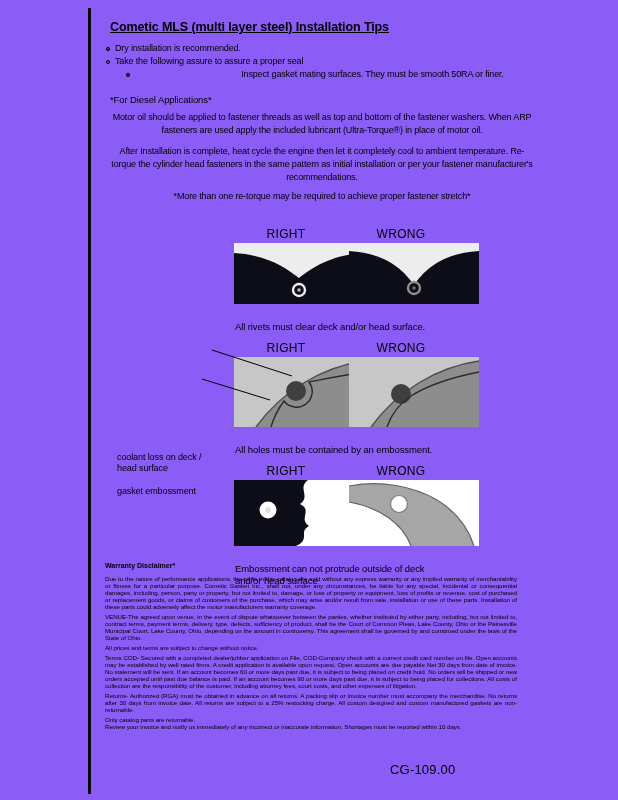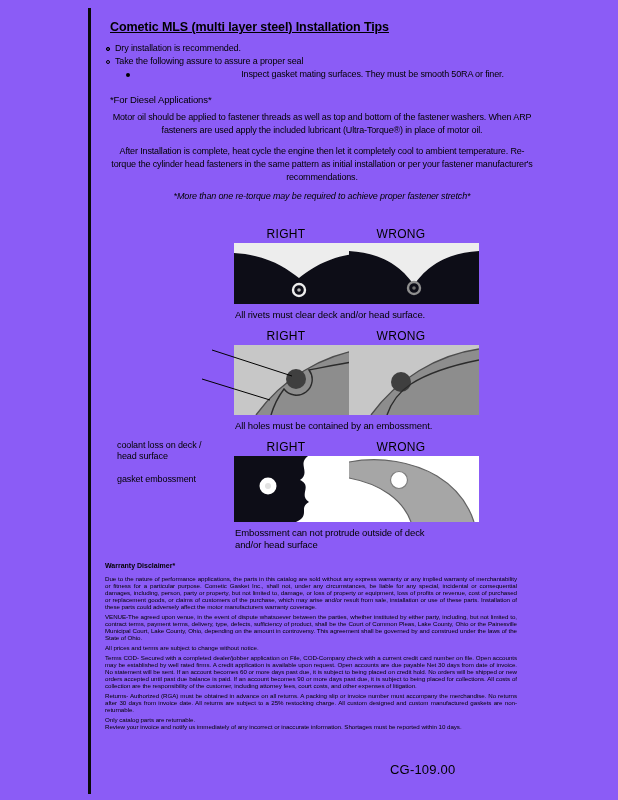--- a/index.html
+++ b/index.html
@@ -12,28 +12,28 @@
   .title { font-size:12.5px; font-weight:bold; text-decoration:underline; margin:6px 0 8px 8px; letter-spacing:-0.1px; }
 
   .tips { margin-left:2px; }
   .tip { position:relative; font-size:9px; letter-spacing:-0.15px; line-height:13px; padding-left:11px; }
   .marker-open { position:absolute; left:2px; top:4.5px; width:4px; height:4px; border:1px solid #000; border-radius:50%; }
   .tip.sub { margin-left:20px;text-align:center; }
   .marker-filled { position:absolute; left:2px; top:5px; width:4px; height:4px; background:#000; border-radius:50%; }
 
   .diesel-head { font-size:9.5px; font-weight:normal; margin:13px 0 6px 8px; letter-spacing:-0.1px; }
   .para { font-size:9px; letter-spacing:-0.15px; line-height:13px; margin:0 0 8px 8px; width:424px;text-align:center; }
-  .note { margin-top:-2px;font-style:italic; }
+  .note { margin-top:-2px; }
 
   .diagram-area { position:absolute; top:214px; left:132px; width:272px; }
   .diag-row { display:flex; gap:11px; position:relative; }
   .diag-col { width:104px; }
   .diag-head { font-size:12px; line-height:13px; margin-bottom:2px; text-align:center; letter-spacing:0.3px; }
   .panel { display:block; }
-  .diag-caption { font-size:9.5px; letter-spacing:-0.1px; line-height:12px; margin:5px 0 9px 1px; }
+  .diag-caption { font-size:9.5px; letter-spacing:-0.1px; line-height:12px; margin:17px 0 9px 1px; }
   .caption-narrow { width:215px; }
 
   .side-label { position:absolute; font-size:9px; letter-spacing:-0.1px; line-height:11px; }
   .label-coolant { left:-117px; top:110px; width:95px; }
   .label-emboss  { left:-117px; top:144px; width:104px; }
   .pointer-overlay { position:absolute; left:-120px; top:104px; width:310px; height:92px; }
 
   .warranty { position:absolute; left:3px; top:548px; width:412px; }
   .w-head { font-size:7px; font-weight:bold; margin-bottom:6px; }
   .w-p { font-size:6.2px; line-height:7px; letter-spacing:-0.05px; margin-bottom:3px; text-align:justify; }

